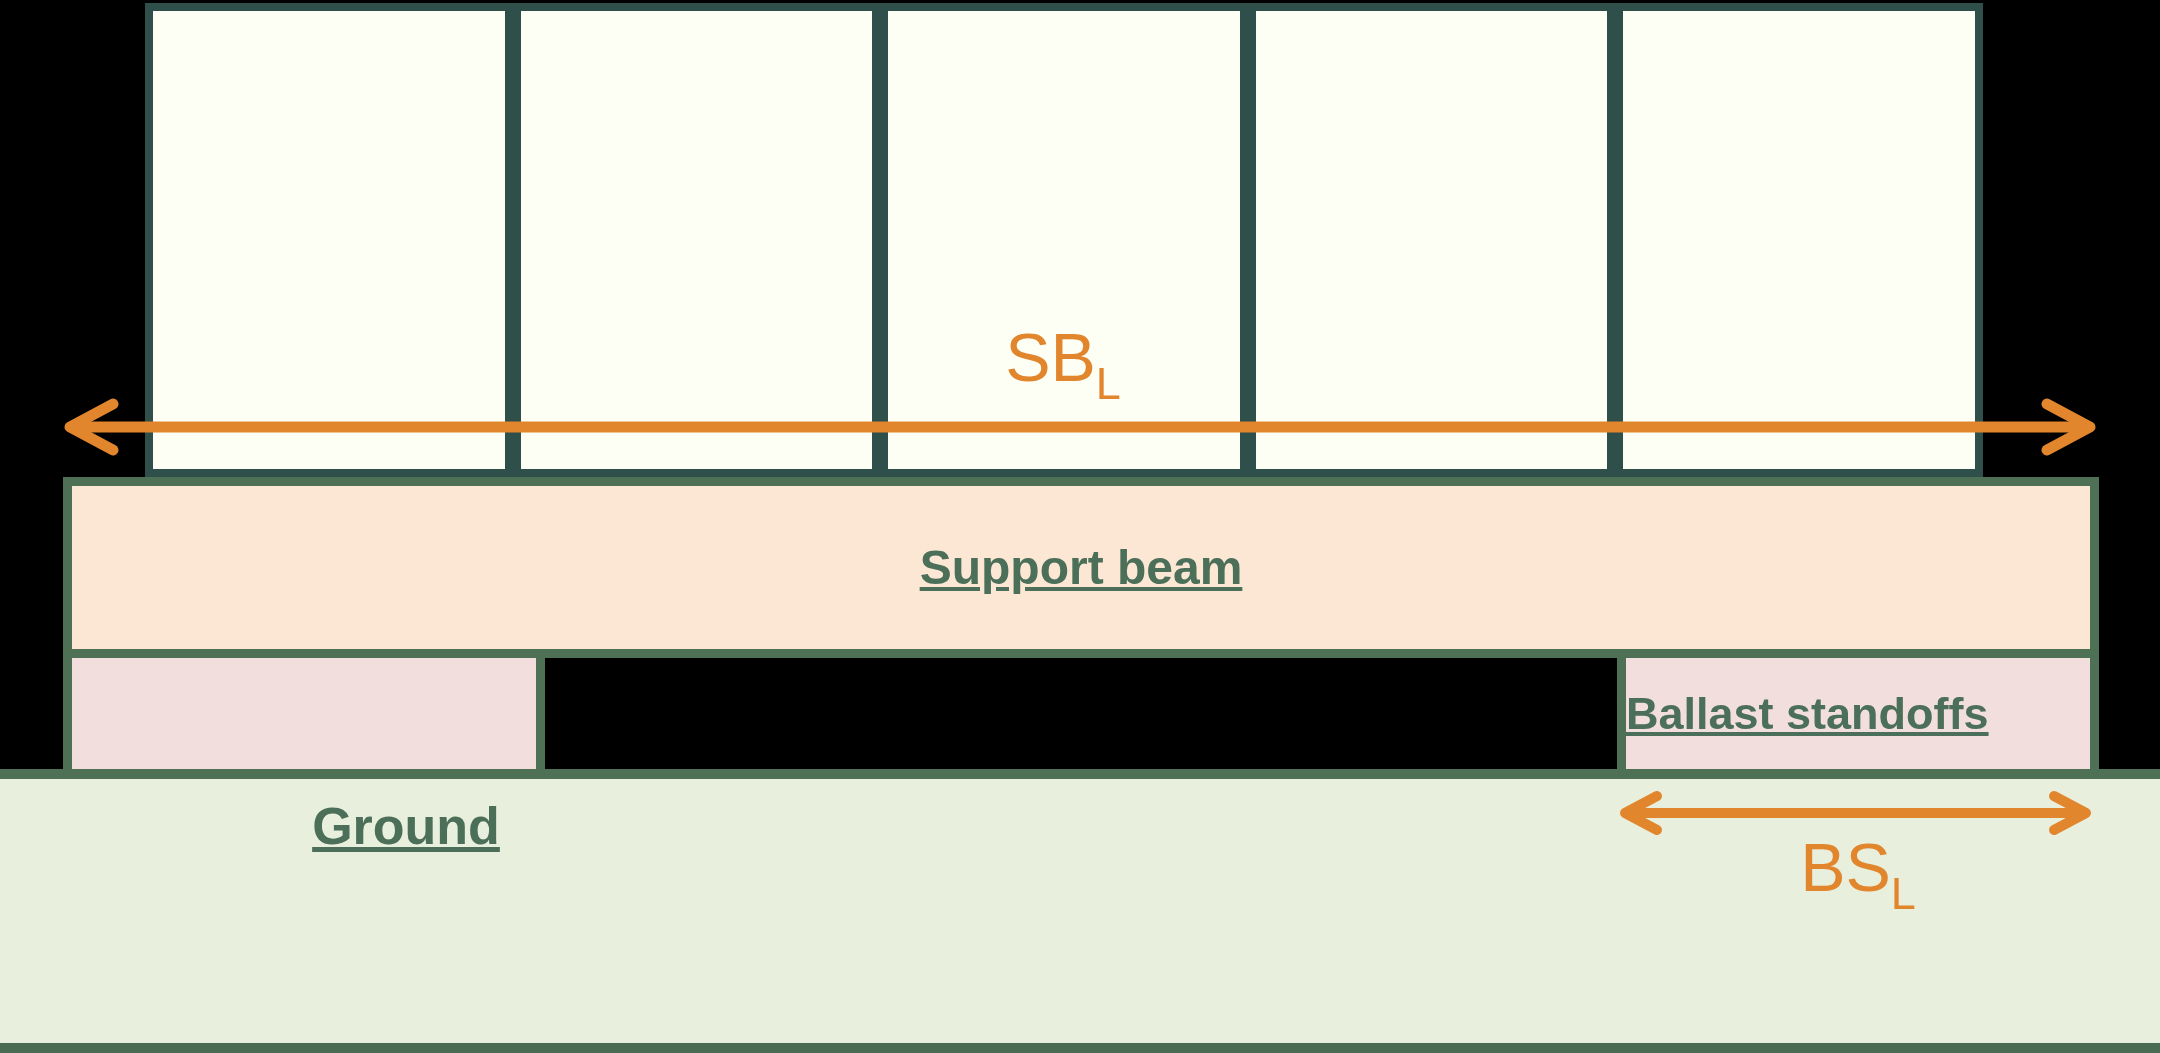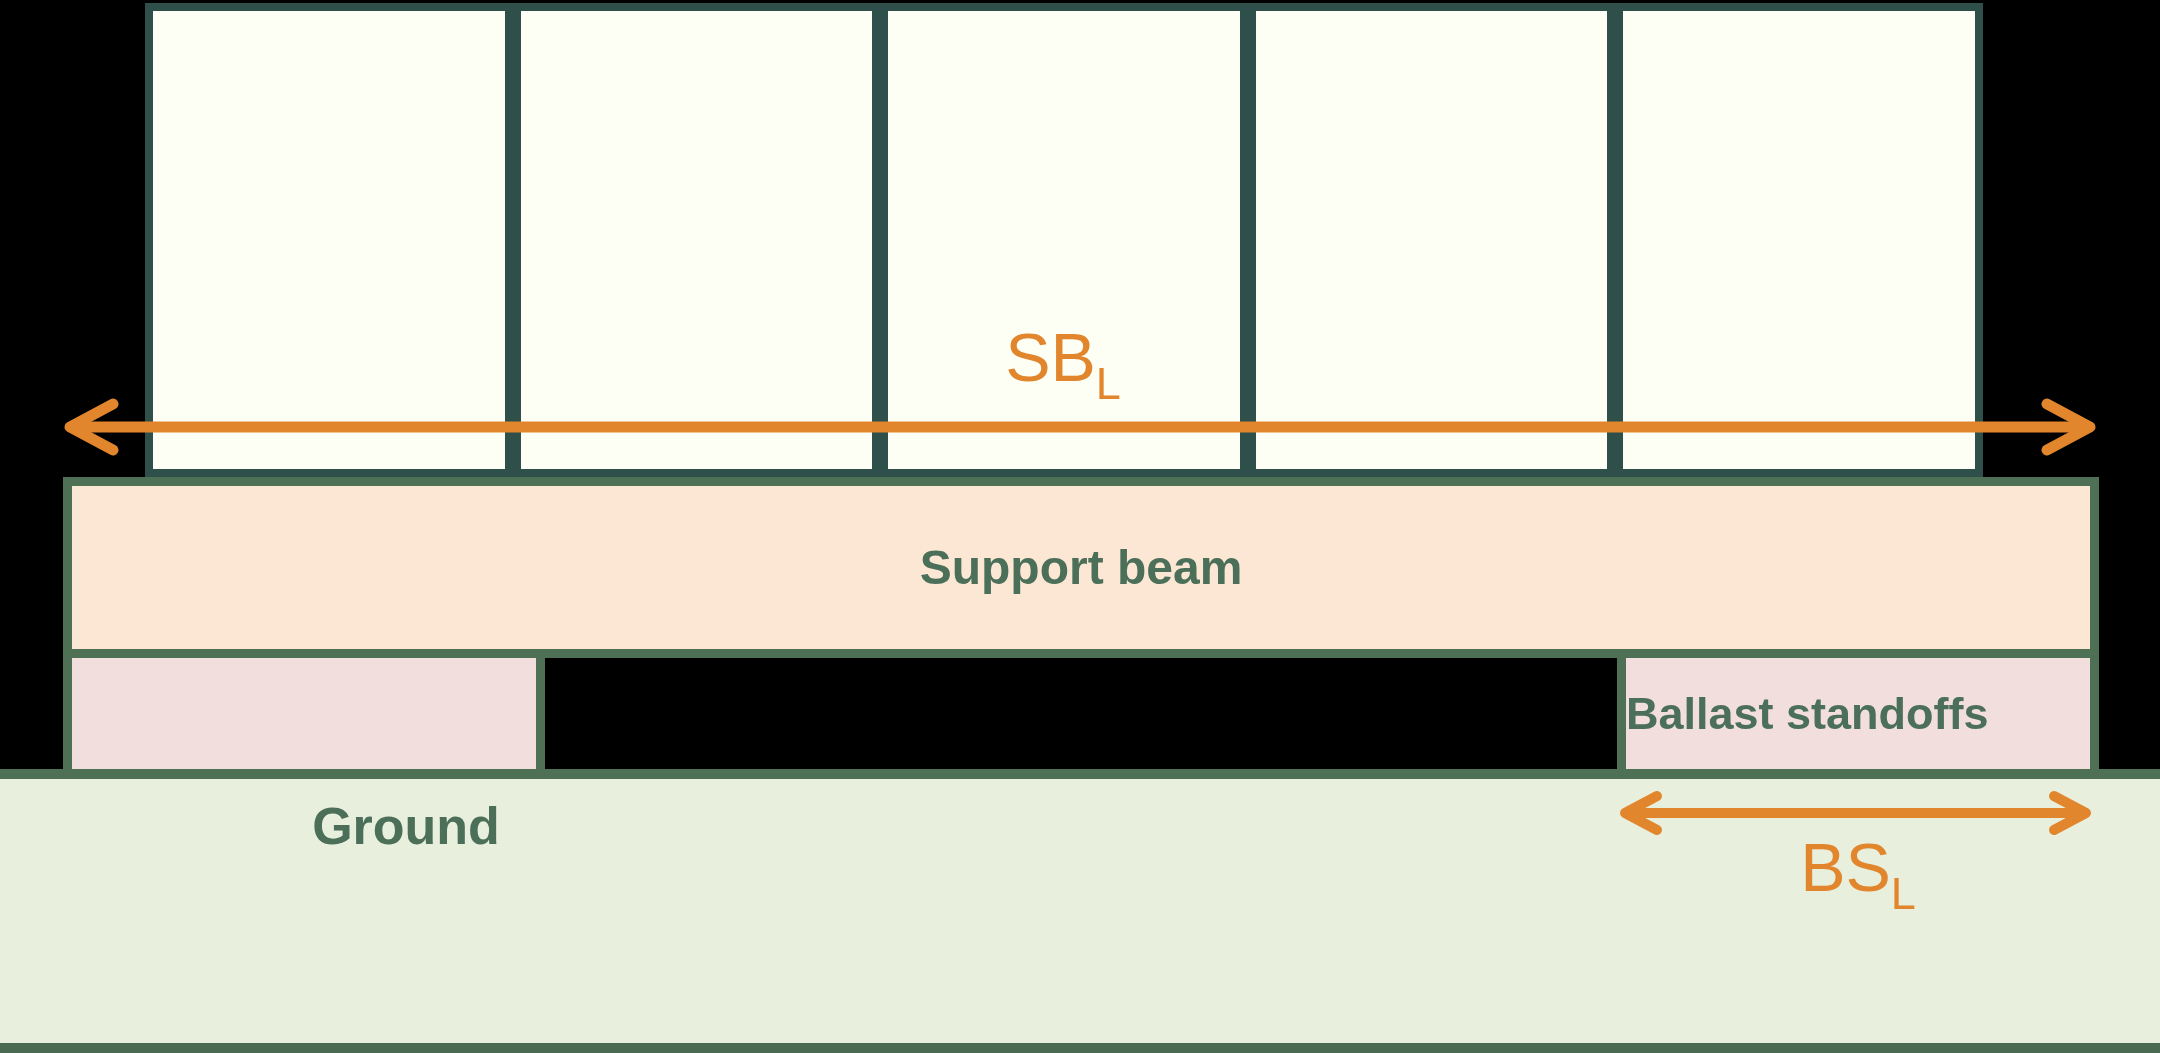--- a/index.html
+++ b/index.html
@@ -77,20 +77,21 @@
     border-bottom: 10px solid var(--ground-base);
     background: var(--ground-fill);
   }
 
   
   .lbl {
     color: var(--label-green);
     font-weight: bold;
     white-space: nowrap;
     line-height: 1;
+    text-decoration: underline;
   }
   .beam-lbl     { font-size: 48px; }
   .standoff-lbl { font-size: 45px; }
   .ground-lbl {
     position: absolute;
     left: 406px;
     top: 800px;
     transform: translateX(-50%);
     font-size: 52px;
     text-align: center;

